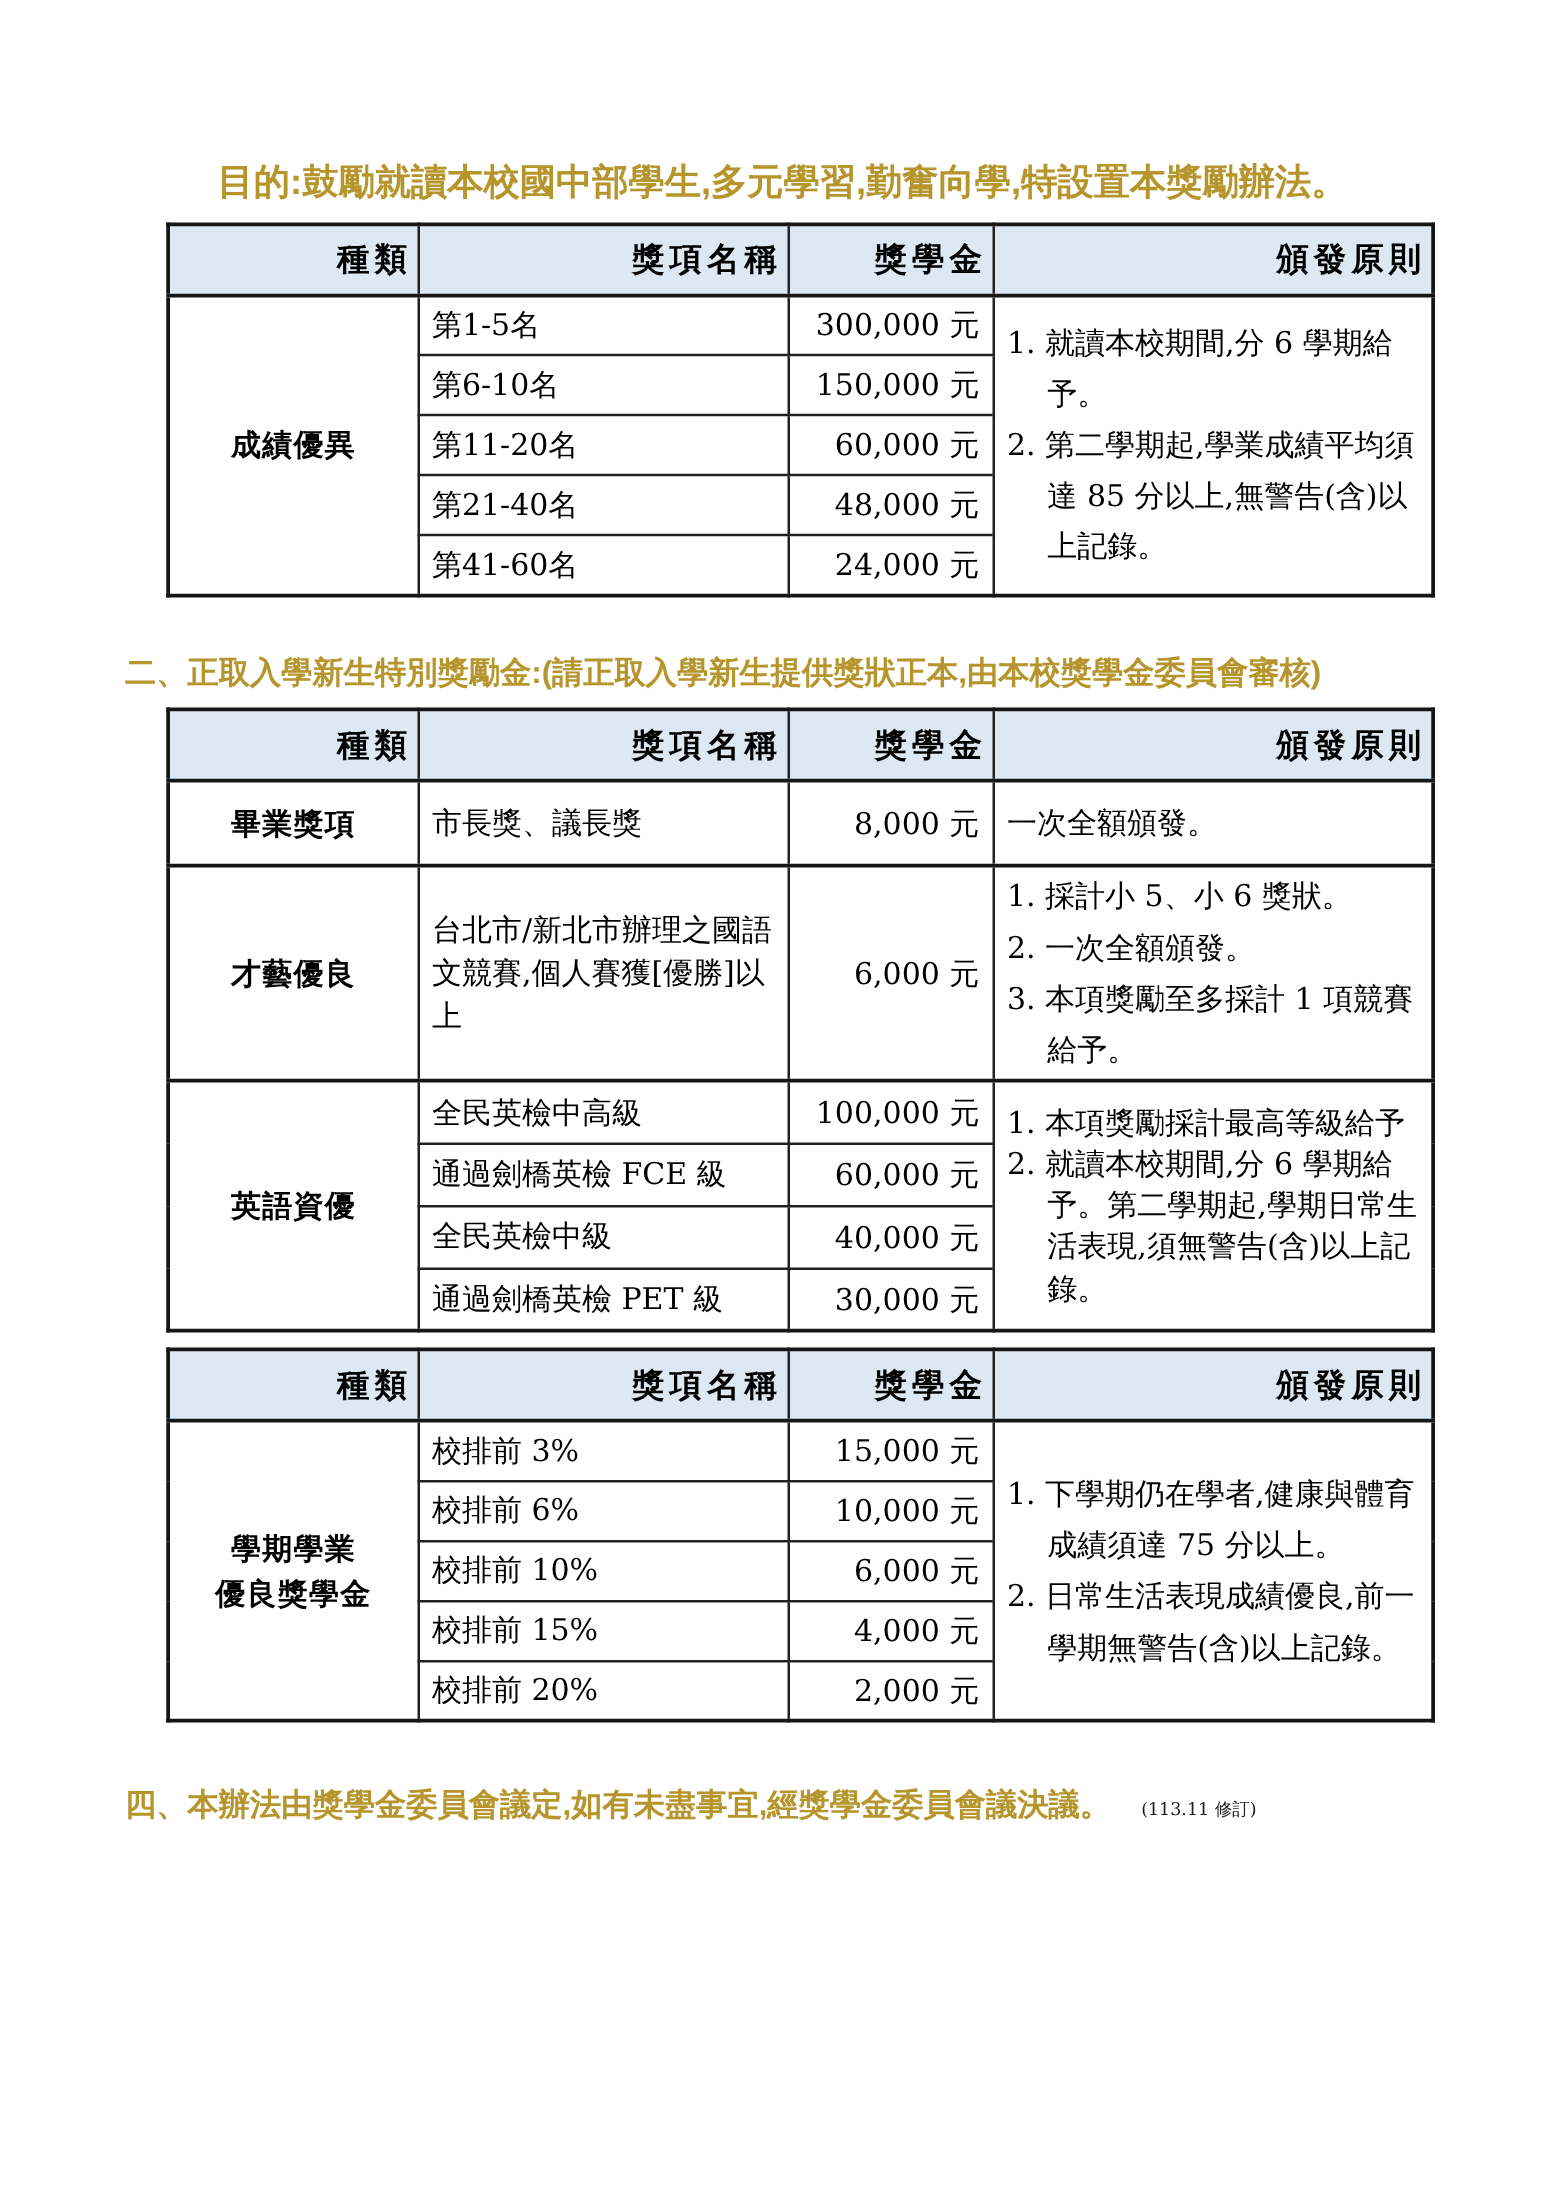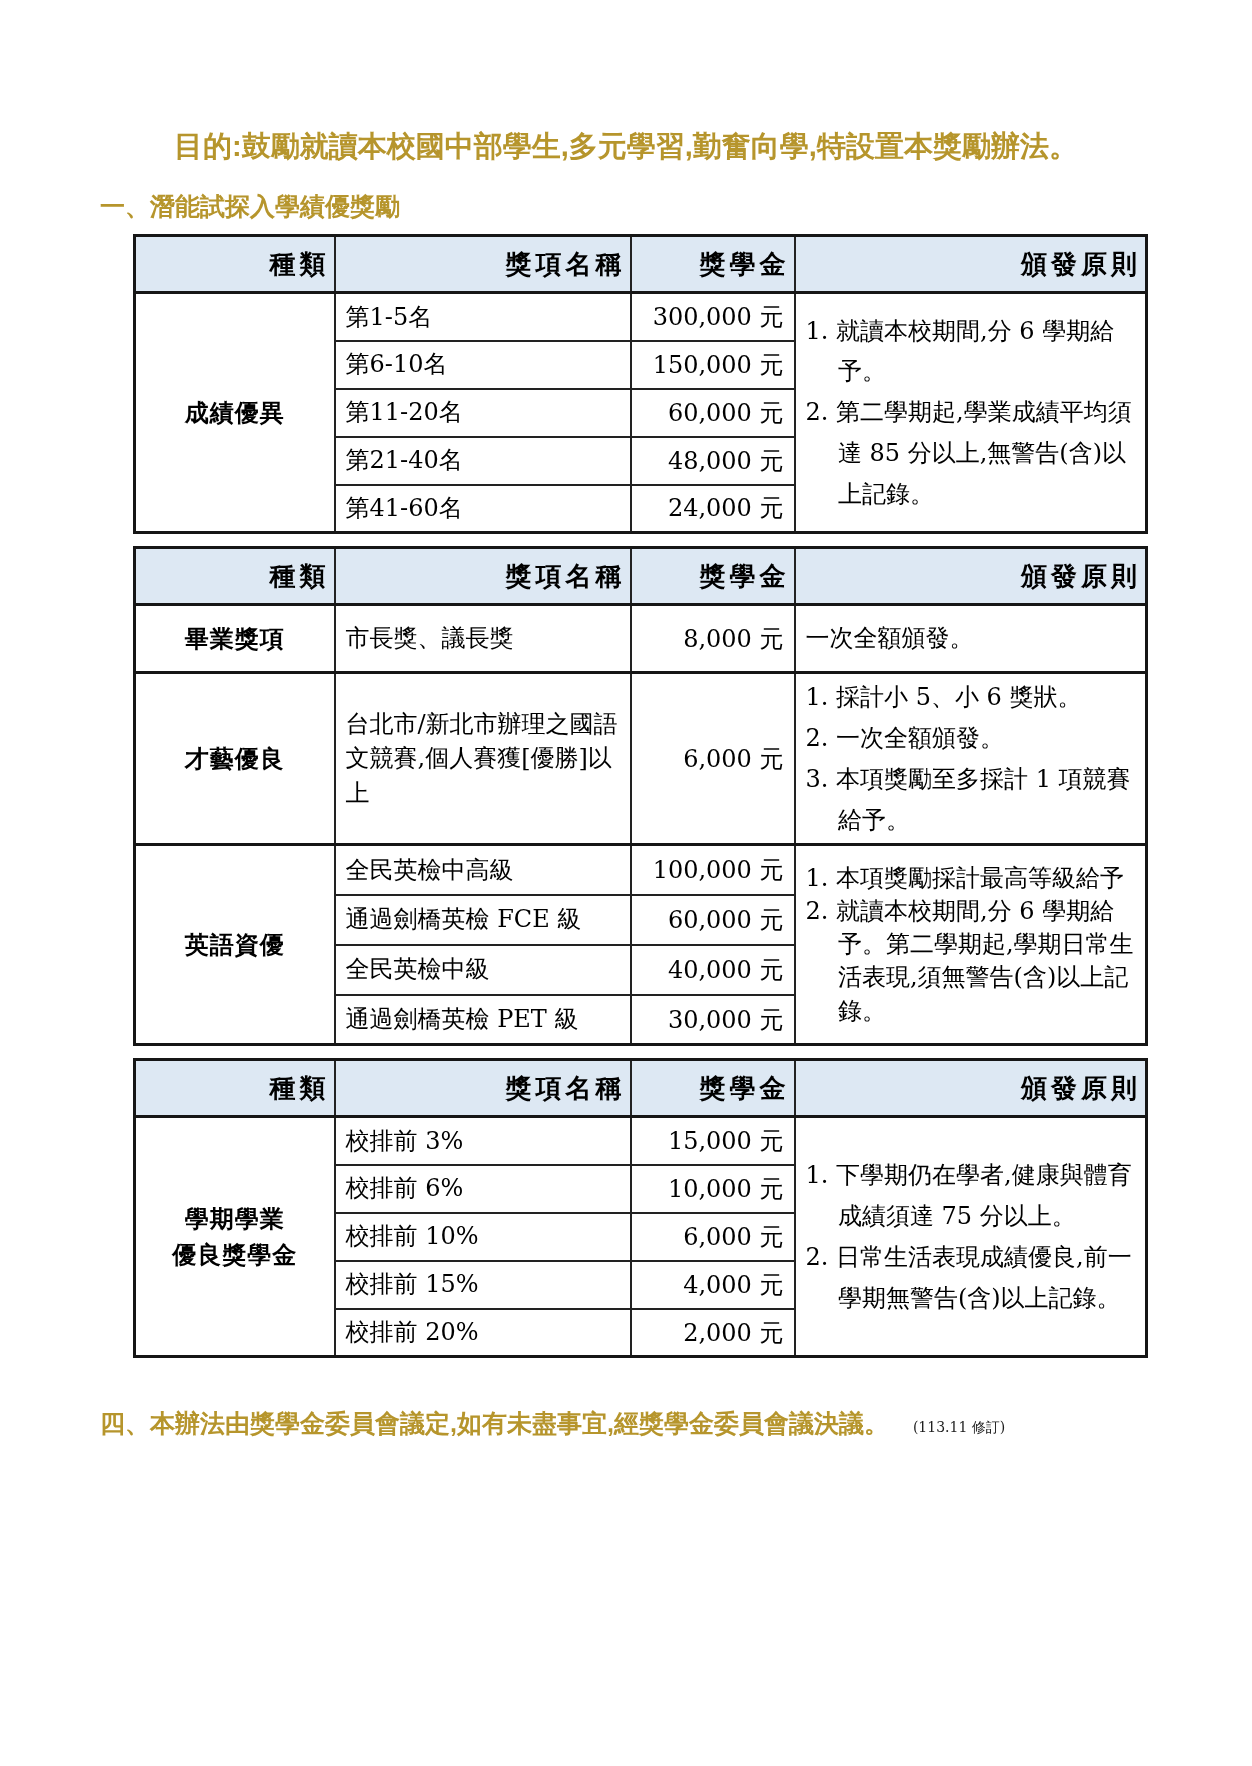--- a/index.html
+++ b/index.html
@@ -67,21 +67,20 @@
   }
 </style>
 </head>
 <body>
 
 <div class="page">
 
 
   <p class="purpose">目的:鼓勵就讀本校國中部學生,多元學習,勤奮向學,特設置本獎勵辦法。</p>
 
-  <h2 class="sec-heading sec1">一、潛能試探入學績優獎勵</h2>
   <table class="award">
     <colgroup>
         <col style="width:200px">
         <col style="width:296px">
         <col style="width:164px">
         <col style="width:352px">
       </colgroup>
     <thead>
       <tr>
         <th>種類</th>
@@ -112,20 +111,21 @@
         <td class="name">第21-40名</td>
         <td class="amt">48,000 元</td>
       </tr>
       <tr class="r48">
         <td class="name">第41-60名</td>
         <td class="amt">24,000 元</td>
       </tr>
     </tbody>
   </table>
 
+  <h2 class="sec-heading sec2">二、正取入學新生特別獎勵金:(請正取入學新生提供獎狀正本,由本校獎學金委員會審核)</h2>
   <table class="award">
     <colgroup>
         <col style="width:200px">
         <col style="width:296px">
         <col style="width:164px">
         <col style="width:352px">
       </colgroup>
     <thead>
       <tr>
         <th>種類</th>

